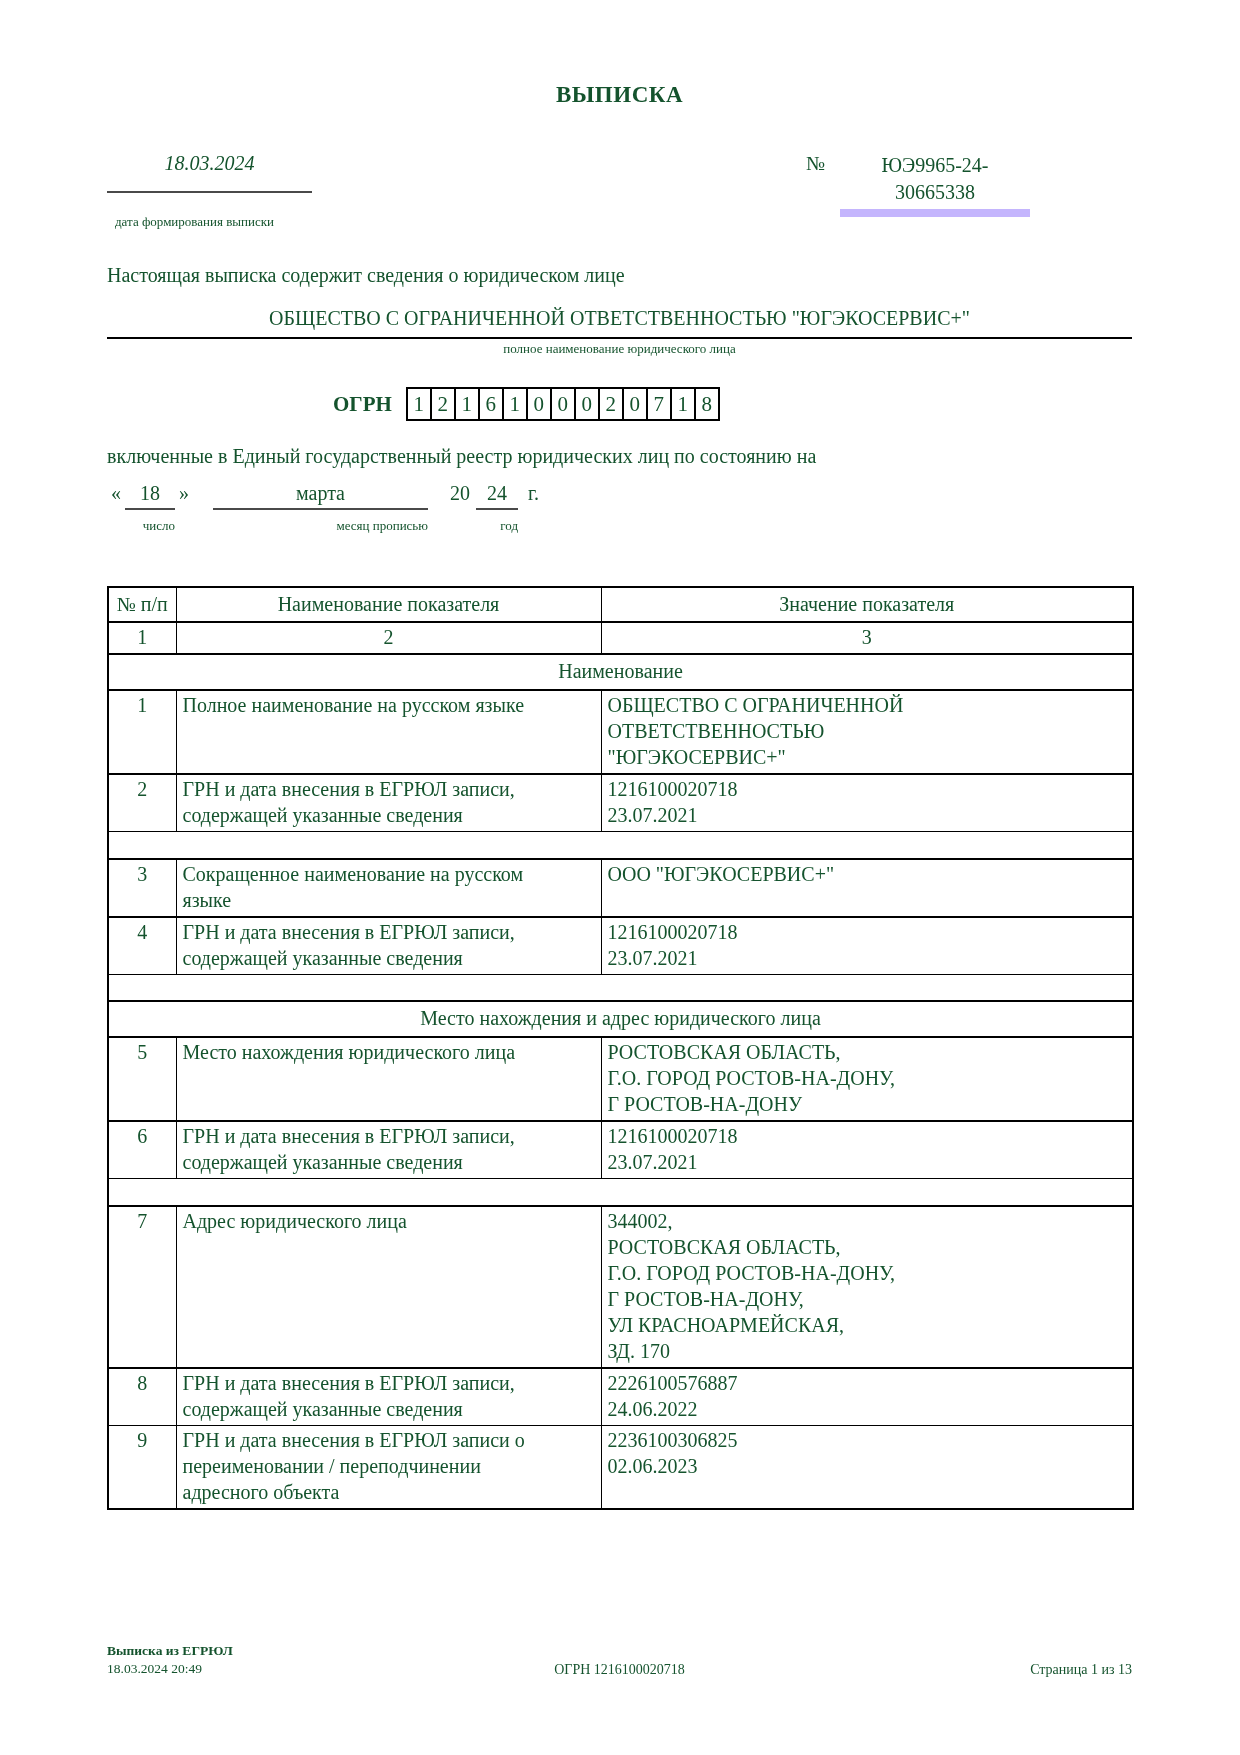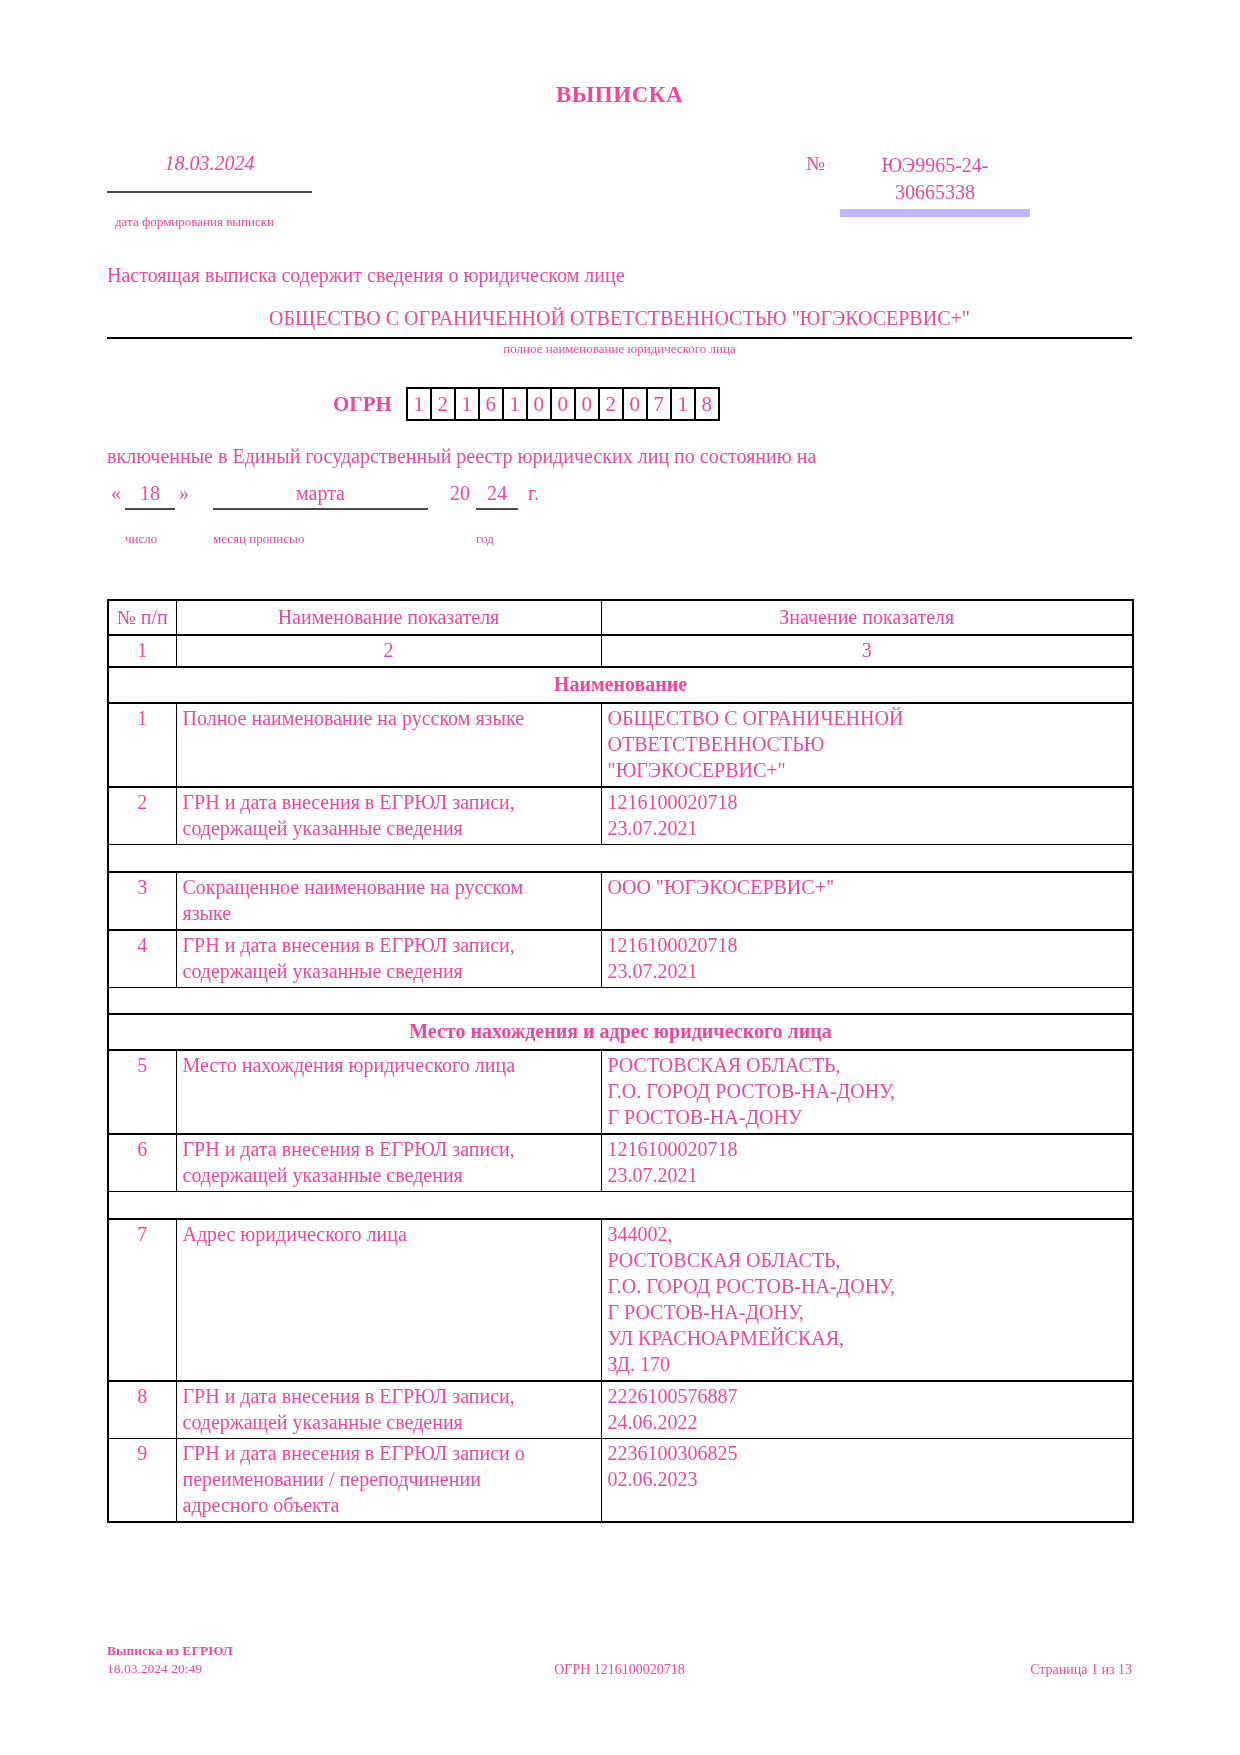--- a/index.html
+++ b/index.html
@@ -3,21 +3,21 @@
 <meta charset="utf-8">
 <style>
   * { box-sizing: border-box; margin: 0; padding: 0; }
   html, body { background: #e8e8e8; }
   .page {
     position: relative;
     width: 1240px;
     height: 1755px;
     margin: 0 auto;
     background: #ffffff;
-    color: #ec4899;
+    color: #14532d;
     font-family: "Liberation Serif", serif;
   }
   .content { padding: 0 108px 0 107px; }
 
   .doc-title {
     padding-top: 82px;
     text-align: center;
     font-size: 23px;
     font-weight: bold;
     letter-spacing: 0.5px;
@@ -54,21 +54,21 @@
     font-size: 21px;
   }
   .ogrn-cell:first-child { margin-left: 0; }
 
   .included-line { margin-top: 24px; font-size: 20px; }
 
   .state-date { margin-top: 14px; display: flex; align-items: flex-start; font-size: 20px; }
   .sd-quote { padding: 0 4px; }
   .sd-seg { display: inline-block; }
   .sd-line { border-bottom: 2px solid #4a4a4a; text-align: center; padding: 0 6px 3px; }
-  .sd-cap { font-size: 13px; text-align: left; padding-top: 21px; }
+  .sd-cap { font-size: 13px; text-align: right; padding-top: 8px; }
   .sd-day .sd-line { min-width: 50px; }
   .sd-month { margin-left: 20px; }
   .sd-month .sd-line { min-width: 215px; }
   .sd-century { margin-left: 22px; }
   .sd-year { margin-left: 6px; }
   .sd-year .sd-line { min-width: 42px; }
   .sd-gsuffix { margin-left: 10px; }
 
   table.main {
     margin-top: 52px;
@@ -82,21 +82,21 @@
     border: 1px solid #000;
     font-size: 20px;
     font-weight: normal;
     line-height: 26px;
     padding: 1px 6px 3px;
     vertical-align: top;
     overflow: hidden;
   }
   .head-row th { text-align: center; padding: 3px 6px 4px; border-bottom: 2px solid #000; }
   .colnum-row td { text-align: center; border-bottom: 2px solid #000; }
-  .section-row td { font-weight: bold; text-align: center; padding: 3px 6px 5px; border-top: 2px solid #000; border-bottom: 2px solid #000; }
+  .section-row td { font-weight: normal; text-align: center; padding: 3px 6px 5px; border-top: 2px solid #000; border-bottom: 2px solid #000; }
   .num-cell { text-align: center; }
   .name-cell, .val-cell { white-space: pre-line; }
   .spacer-row td { height: 27px; border-top: 1px solid #000; border-bottom: 2px solid #000; }
   .grn-top td { border-top: 2px solid #000; }
 
   .footer {
     position: absolute;
     left: 107px; right: 108px; top: 1642px;
     display: flex; align-items: flex-end;
     font-size: 14px;

